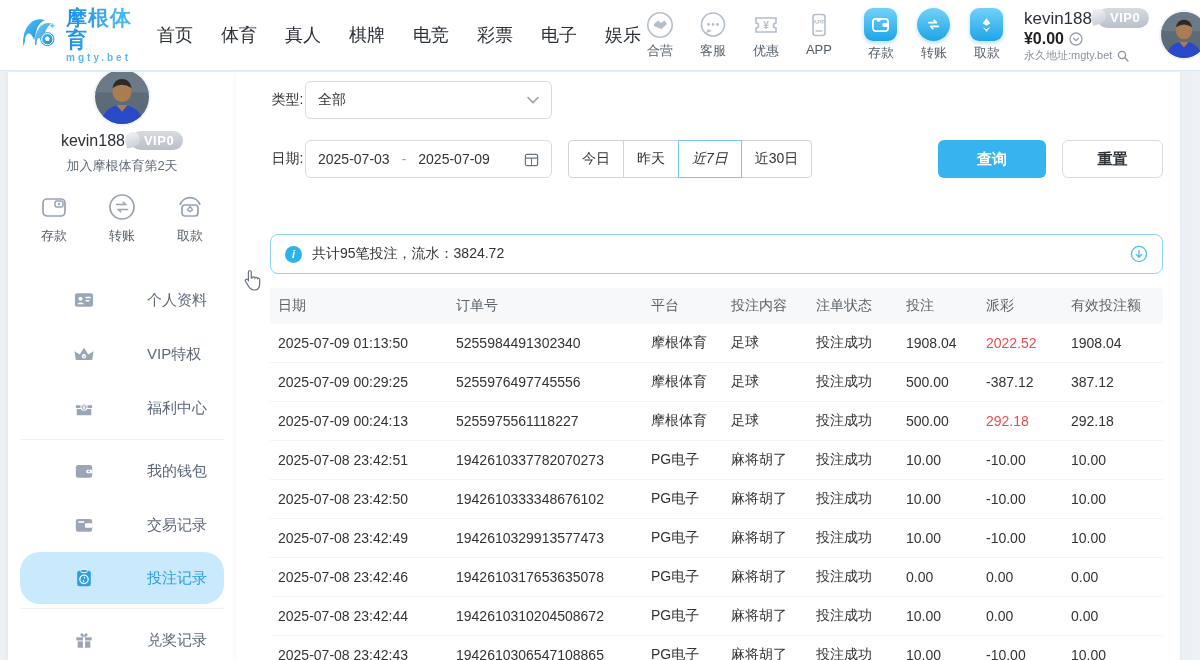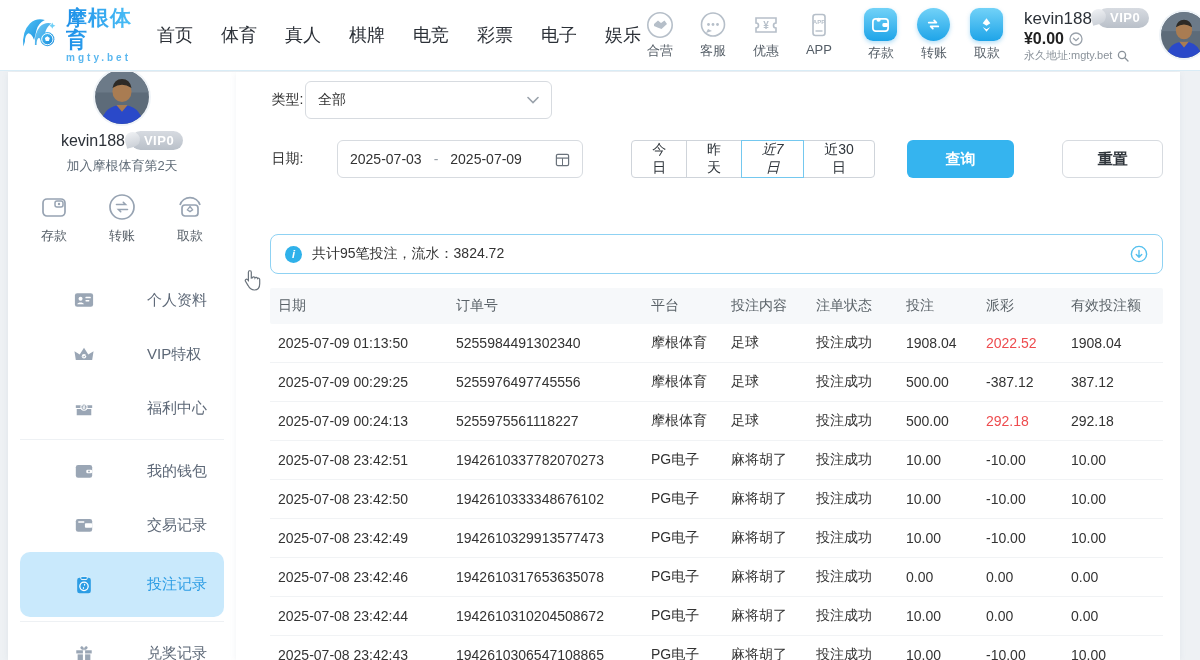--- a/index.html
+++ b/index.html
@@ -47,31 +47,31 @@
   .side-joined { font-size:13px; color:#5f6b77; margin-top:7px; }
   .side-actions { display:flex; justify-content:center; gap:22px; margin-top:16px; }
   .sa-item { display:flex; flex-direction:column; align-items:center; gap:4px; cursor:pointer; width:46px; }
   .sa-item .lbl { font-size:13px; color:#545d66; }
   .sa-ic { width:32px; height:32px; color:#97a3b2; }
   .side-menu { margin-top:28px; text-align:left; }
   .menu-item { display:flex; align-items:center; height:54px; padding-left:66px; gap:13px; cursor:pointer; }
   .menu-icon { width:20px; height:20px; color:#9aa6b5; display:inline-flex; }
   .menu-icon svg { width:20px; height:20px; }
   .menu-label { font-size:15px; color:#5d6877;margin-left:40px; }
-  .menu-item.active { background:#c9e9fc; border-radius:10px; margin:0 12px; padding-left:54px; height:65px;align-items:center; }
+  .menu-item.active { background:#c9e9fc; border-radius:20px; margin:0 12px; padding-left:54px; height:52px;align-items:center; }
   .menu-item.active .menu-label { color:#2d9de4; }
   .menu-item.active .menu-icon { color:#2d9de4; }
   .menu-divider { height:1px; background:#eef1f4; margin:4px 12px; }
 
   
   .content { position:absolute; top:72px; left:236px; width:944px; height:588px; background:#fff;
              box-shadow:0 1px 6px rgba(120,140,160,.10); padding:0 17px 0 34px; overflow:hidden; }
   .filter-row { display:flex; align-items:center; }
   .row1 { margin-top:9px; }
-  .row2 { margin-top:21px;gap:32px; }
+  .row2 { margin-top:21px; }
   .f-label { width:35px; font-size:14px; color:#333; flex:0 0 auto;text-align:center; }
   .select-box, .date-box { width:247px; height:38px; border:1px solid #d7dbe0; border-radius:6px;
              display:flex; align-items:center; padding:0 12px; font-size:14px; color:#333; cursor:pointer; background:#fff; }
   .select-box span { flex:1; }
   .date-sep { color:#98a0a8; margin:0 12px; flex:0 0 auto; }
   .date-box .cal { margin-left:auto; }
   .range-group { display:flex; margin-left:16px; }
   .range-btn { height:38px; padding:0 13px; background:#fff; border:1px solid #cfd4da; margin-left:-1px;
                font-size:14px; color:#2f353b; cursor:pointer; font-family:inherit; position:relative; }
   .range-btn:first-child { border-radius:4px 0 0 4px; margin-left:0; }

